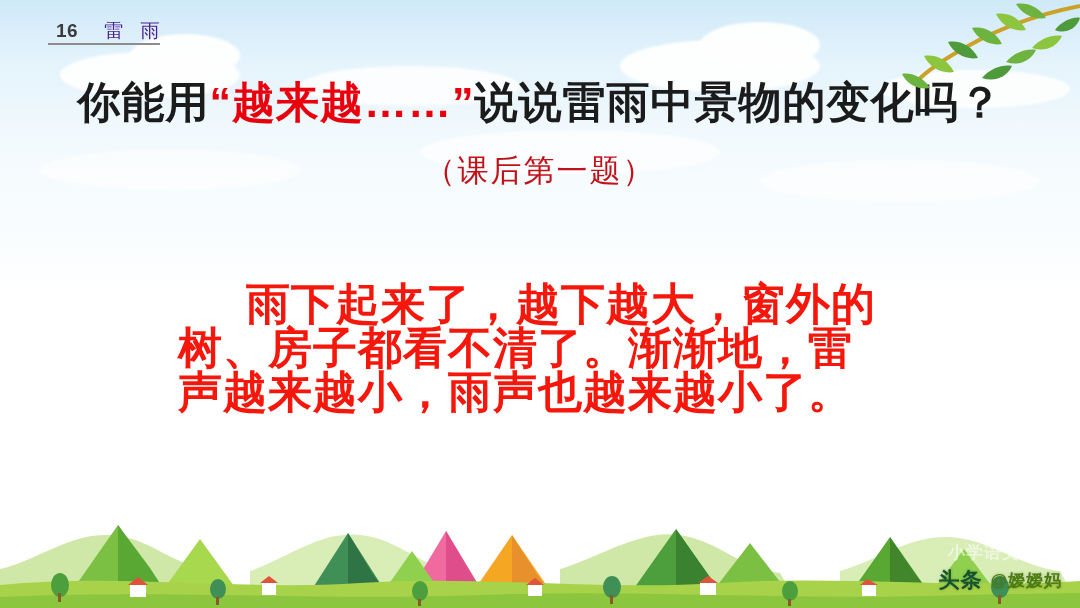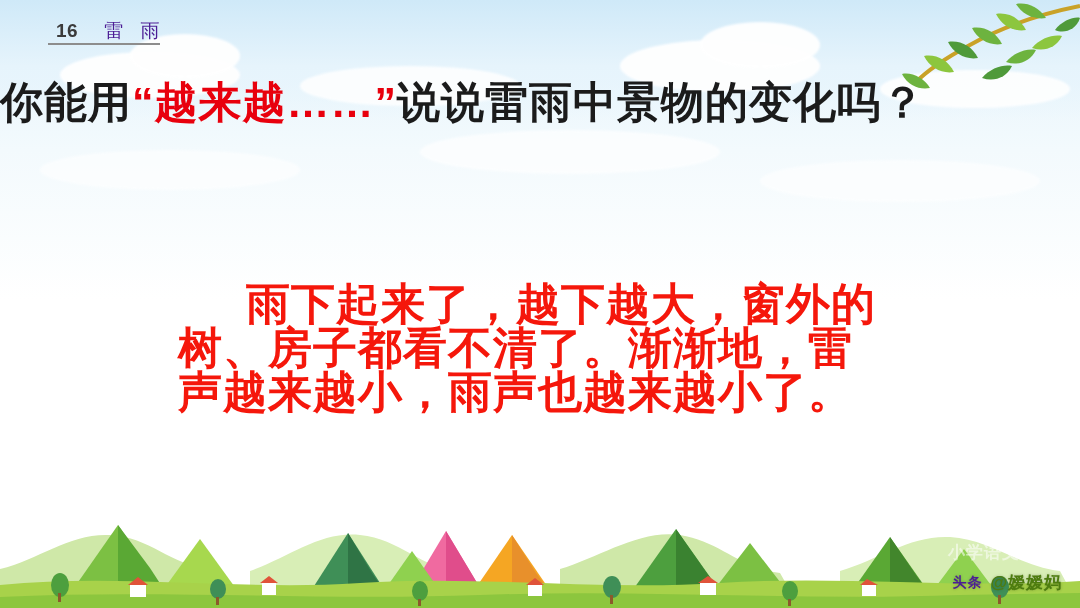--- a/index.html
+++ b/index.html
@@ -95,21 +95,21 @@
     z-index: 30;
     pointer-events: none;
   }
 
   
   .question {
     position: absolute;
     left: 0;
     top: 74px;
     width: 1080px;
-    text-align: left;
+    text-align: center;
     font-size: 43px;
     font-weight: bold;
     color: #1b1b1b;
     letter-spacing: 1px;
     white-space: nowrap;
     z-index: 20;
     font-family: "Liberation Sans", sans-serif;
   }
   .question .hl { color: #e8000d; }
 
@@ -156,23 +156,23 @@
   .watermark {
     position: absolute;
     right: 18px;
     bottom: 14px;
     display: flex;
     align-items: center;
     gap: 8px;
     z-index: 50;
   }
   .watermark .wm-logo {
-    font-size: 14px;
-    font-weight: bold;
-    color: #4c1d95;
+    font-size: 21px;
+    font-weight: bold;
+    color: #14532d;
     letter-spacing: 1px;
     text-shadow: 0 0 3px rgba(0,0,0,.25);
   }
   .watermark .wm-text {
     font-size: 17px;
     font-weight: bold;
     color: #4d7c0f;
     letter-spacing: 1px;
     text-shadow: 0 0 3px rgba(0,0,0,.25);
   }
@@ -222,20 +222,21 @@
   <div class="header">
     <span class="num">16</span>
     <span class="title">雷 雨</span>
   </div>
   <div class="header-underline"></div>
 
   <div class="question">
     <span>你能用</span><span class="hl">“</span><span class="hl">越来越……</span><span class="hl">”</span><span>说说雷雨中景物的变化吗？</span>
   </div>
 
+  <div class="subtitle">（课后第一题）</div>
 
   <div class="answer">雨下起来了，越下越大，窗外的树、房子都看不清了。渐渐地，雷声越来越小，雨声也越来越小了。</div>
 
   <svg class="ground" viewBox="0 0 1080 135" preserveAspectRatio="none">
 
     <path d="M0 135 L0 96 C40 86 70 60 110 62 C150 64 170 92 210 96 L240 135 Z" fill="#cfe8a8"></path>
     <path d="M250 135 L250 98 C290 84 320 58 360 62 C400 66 420 94 460 100 L480 135 Z" fill="#d8eeb6"></path>
     <path d="M560 135 L560 96 C600 84 640 56 680 62 C720 68 740 96 780 100 L800 135 Z" fill="#cfe8a8"></path>
     <path d="M840 135 L840 98 C880 86 910 62 950 64 C990 66 1020 94 1060 98 L1080 135 Z" fill="#d8eeb6"></path>
 

